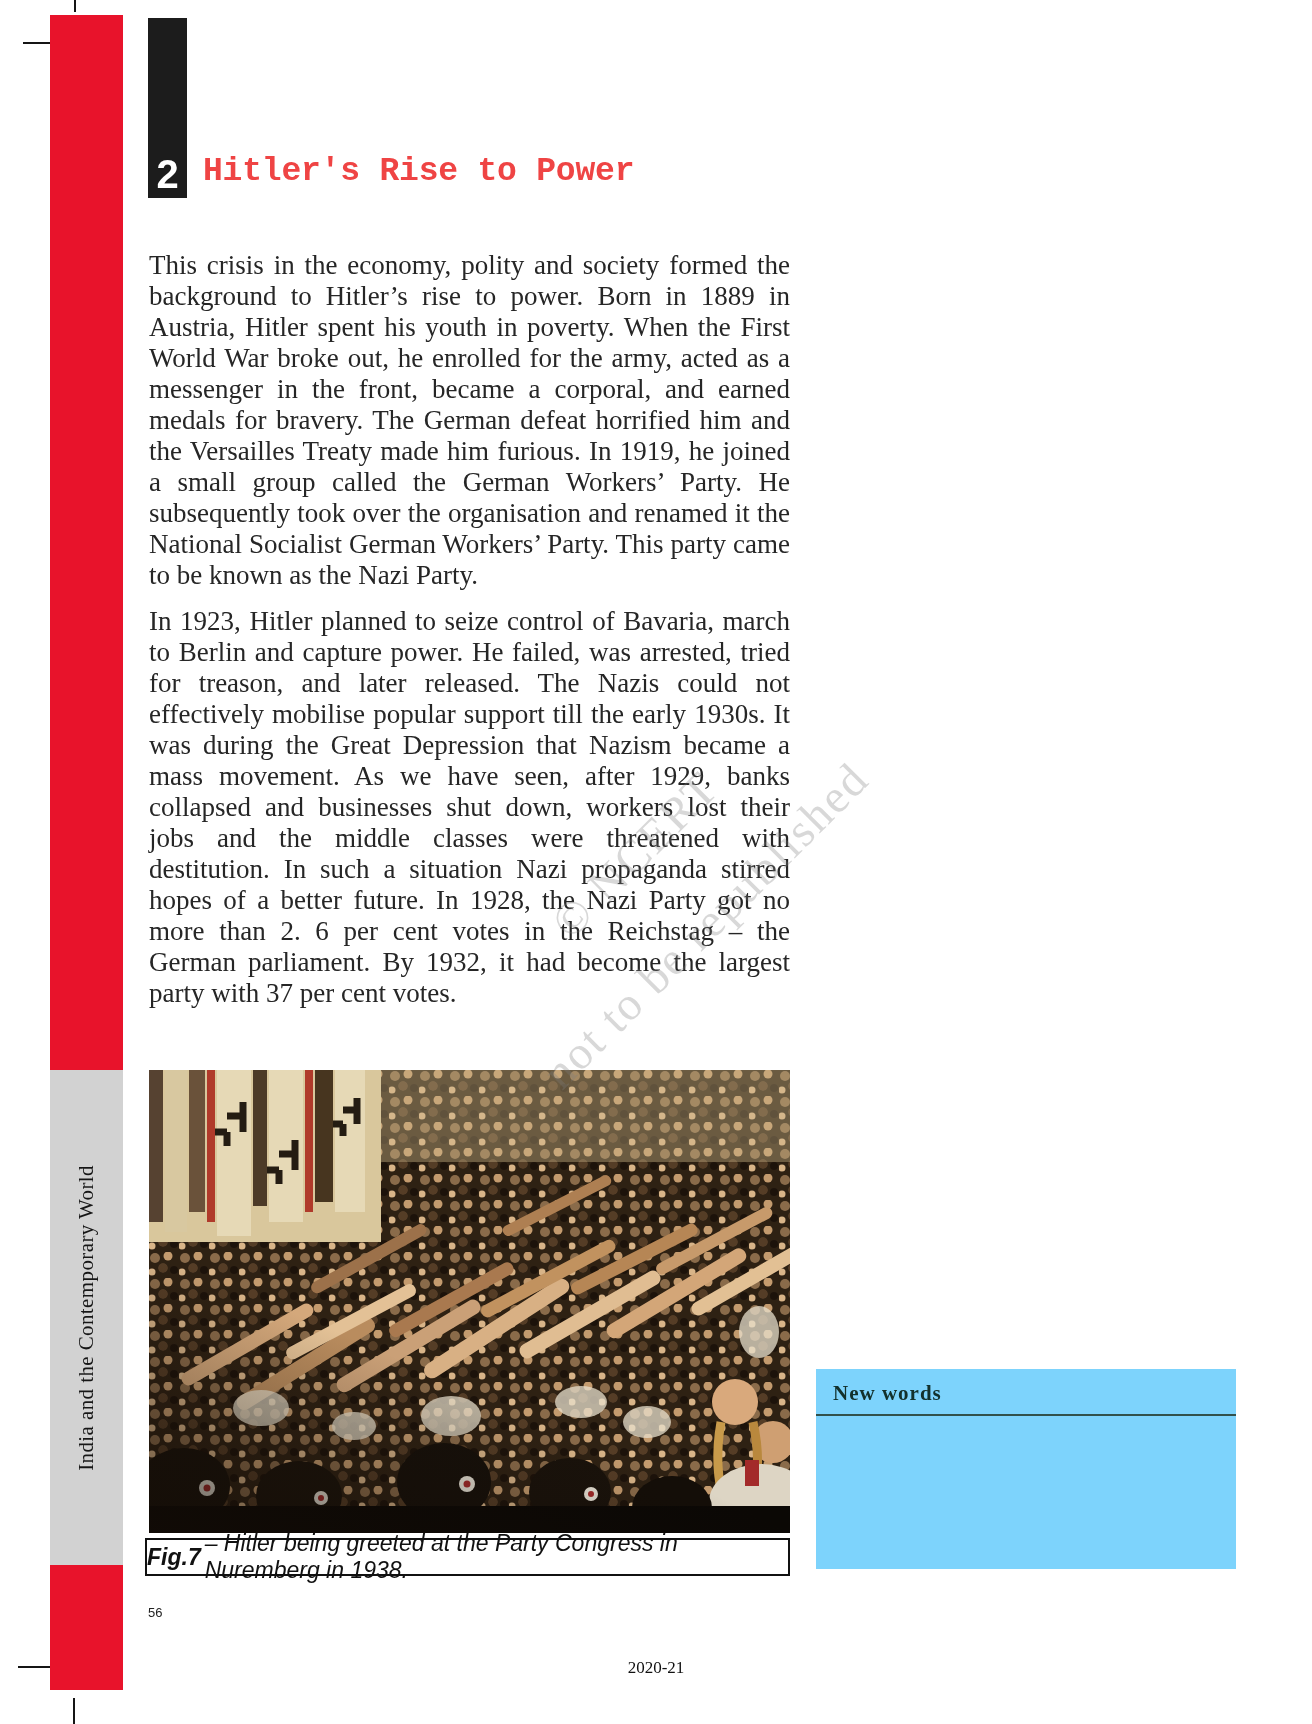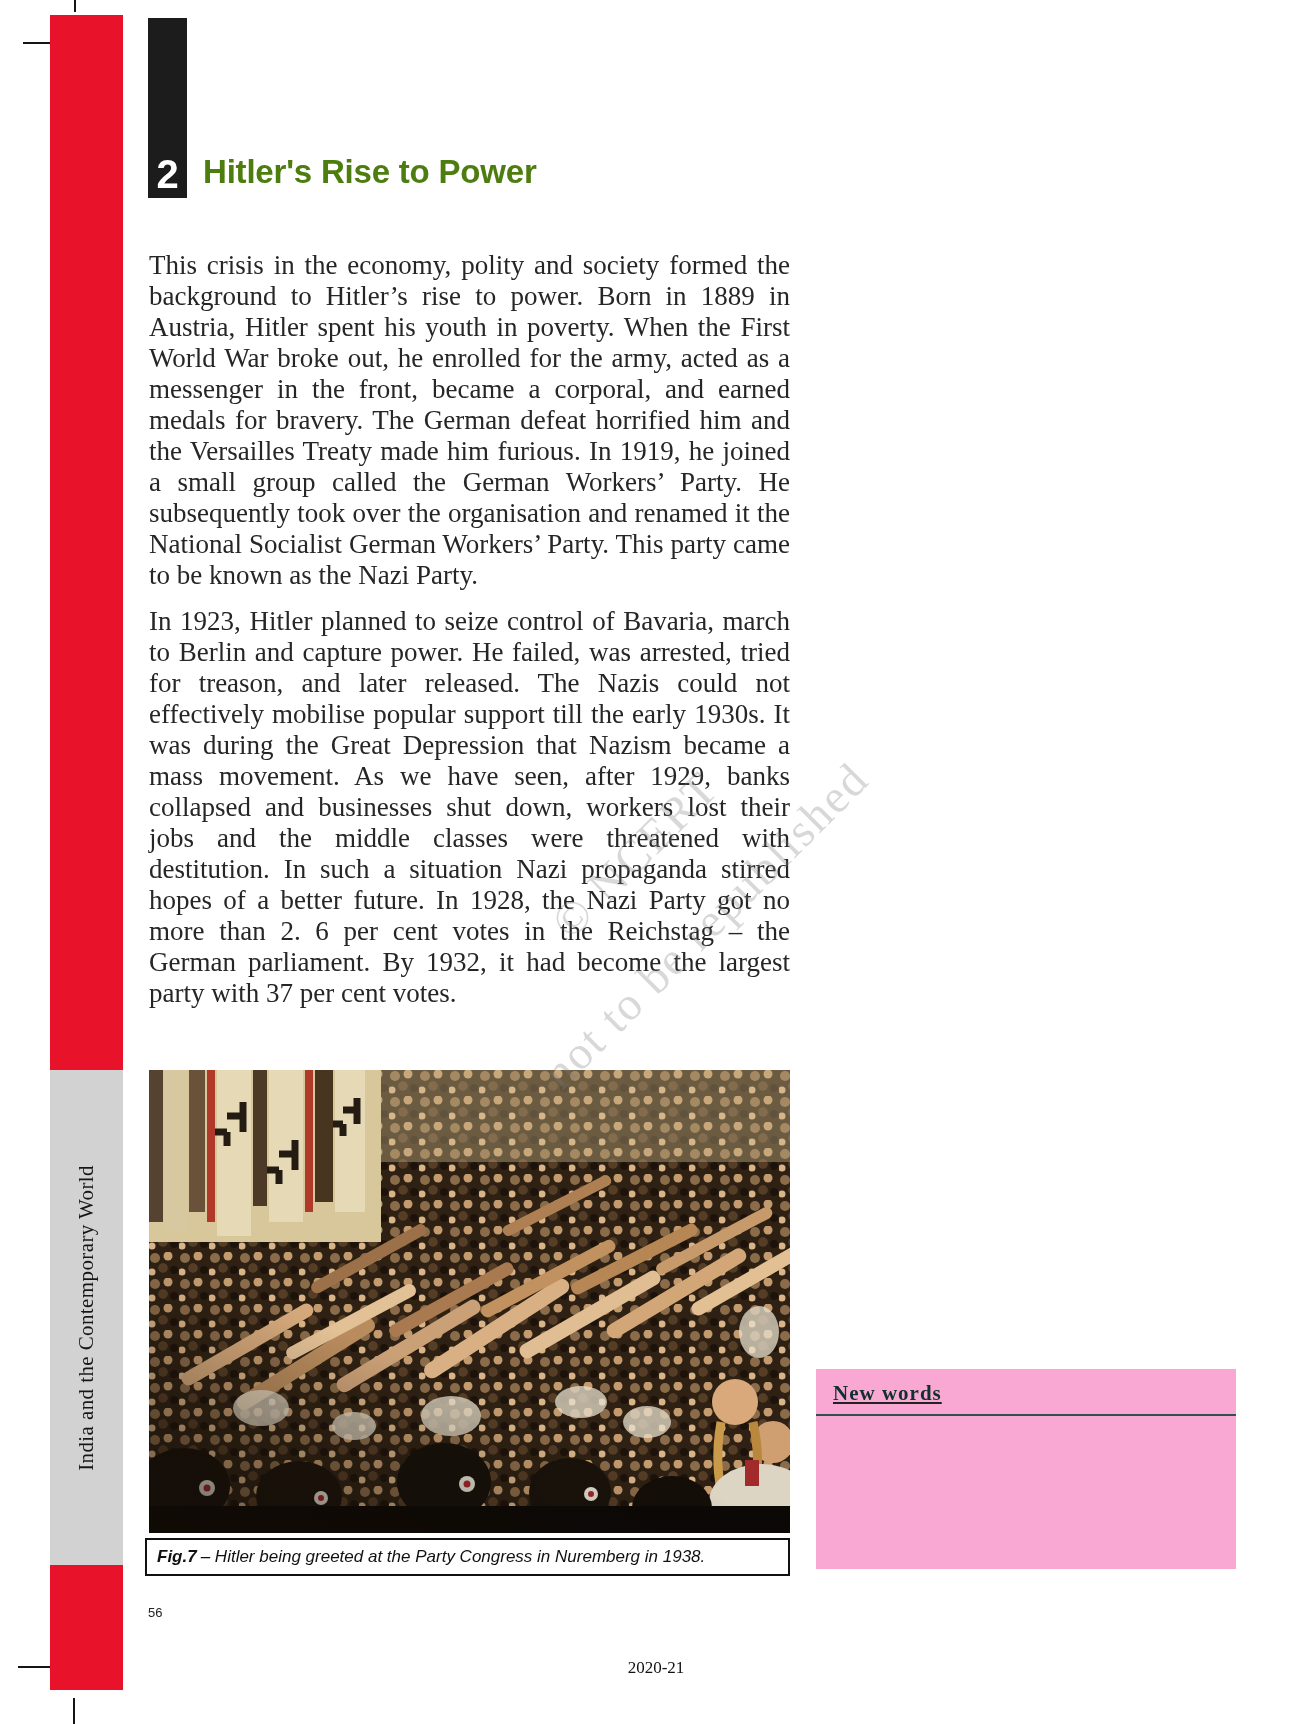--- a/index.html
+++ b/index.html
@@ -40,22 +40,22 @@
   .watermark{position:absolute;left:330px;top:720px;width:680px;height:340px;
       transform:rotate(-45deg);display:flex;flex-direction:column;align-items:center;
       justify-content:center;gap:46px;pointer-events:none;z-index:6;
       color:rgba(125,125,125,0.30);font-size:47px;letter-spacing:2px;}
 
   
   .photo{position:absolute;left:149px;top:1070px;width:641px;height:463px;overflow:hidden;}
   .photo svg{display:block;}
   .caption-box{position:absolute;left:145px;top:1538px;width:645px;height:38px;
       border:2px solid #111;background:#fff;box-sizing:border-box;display:flex;
-      align-items:center;padding-left:10px;font-family:"Liberation Sans", sans-serif;
-      font-style:italic;font-size:17px;color:#111;}
+      align-items:center;font-family:"Liberation Sans", sans-serif;
+      font-style:italic;font-size:23px;color:#111;}
   .caption-box .fig-label{font-weight:bold;margin-right:4px;}
 
   
   .new-words{position:absolute;left:816px;top:1369px;width:420px;height:200px;
       box-sizing:border-box;padding:12px 17px 0 17px;}
   .new-words-title{font-weight:bold;font-size:21px;letter-spacing:1px;color:#13312c;}
   .new-words-rule{position:absolute;left:0;right:0;top:45px;height:0;border-top:2px solid #31504b;}
   .new-words-body{margin-top:16px;font-size:20.5px;line-height:31px;text-align:justify;color:#24403b;}
 
   
@@ -77,21 +77,21 @@
   <div class="bar-red-top" style="background: rgb(232, 19, 43);"></div>
   <div class="bar-gray" style="background: rgb(210, 210, 210);"></div>
   <div class="bar-red-bottom" style="background: rgb(232, 19, 43);"></div>
   <div class="sidebar-label-wrap">
     <span class="sidebar-label">India and the Contemporary World</span>
   </div>
 
   <div class="chapter-box">
     <span class="chapter-num">2</span>
   </div>
-  <div class="chapter-title" style="color: #4d7c0f;">Hitler's Rise to Power</div>
+  <div class="chapter-title" style="color: #ef4444; font-family: Liberation Mono, monospace;">Hitler's Rise to Power</div>
 
   <div class="body-text">
     <p>This crisis in the economy, polity and society formed the background to Hitler’s rise to power. Born in 1889 in Austria, Hitler spent his youth in poverty. When the First World War broke out, he enrolled for the army, acted as a messenger in the front, became a corporal, and earned medals for bravery. The German defeat horrified him and the Versailles Treaty made him furious. In 1919, he joined a small group called the German Workers’ Party. He subsequently took over the organisation and renamed it the National Socialist German Workers’ Party. This party came to be known as the Nazi Party.</p>
     <p><span>In 1923, Hitler planned to seize control of Bavaria, march to Berlin and capture power. He failed, was arrested, tried for treason, and later released. The Nazis could not effectively mobilise popular support till the early 1930s. It was during the Great Depression that Nazism became a mass movement. As we have seen, after 1929, banks collapsed and businesses shut down, workers lost their jobs and the middle classes were threatened with destitution. In such a situation Nazi </span><span class="bold">propaganda</span><span> stirred hopes of a better future. In 1928, the Nazi Party got no more than 2. 6 per cent votes in the Reichstag – the German parliament. By 1932, it had become the largest party with 37 per cent votes.</span></p>
   </div>
 
   <div class="watermark">
     <span>© NCERT</span>
     <span>not to be republished</span>
   </div>
@@ -219,21 +219,21 @@
       <rect x="0" y="436" width="641" height="27" fill="#0b0805"></rect>
       <rect x="0" y="0" width="641" height="463" fill="url(#shade)"></rect>
     </svg>
   </div>
 
   <div class="caption-box">
     <span class="fig-label">Fig.7</span>
     <span>– Hitler being greeted at the Party Congress in Nuremberg in 1938.</span>
   </div>
 
-  <div class="new-words" style="background: #f9a8d4; text-decoration: underline;">
+  <div class="new-words" style="background: #7dd3fc;">
     <div class="new-words-title">New words</div>
     <div class="new-words-rule"></div>
   </div>
 
   <div class="page-number">56</div>
   <div class="footer-year">2020-21</div>
 
 </div>
 
 </body></html>

